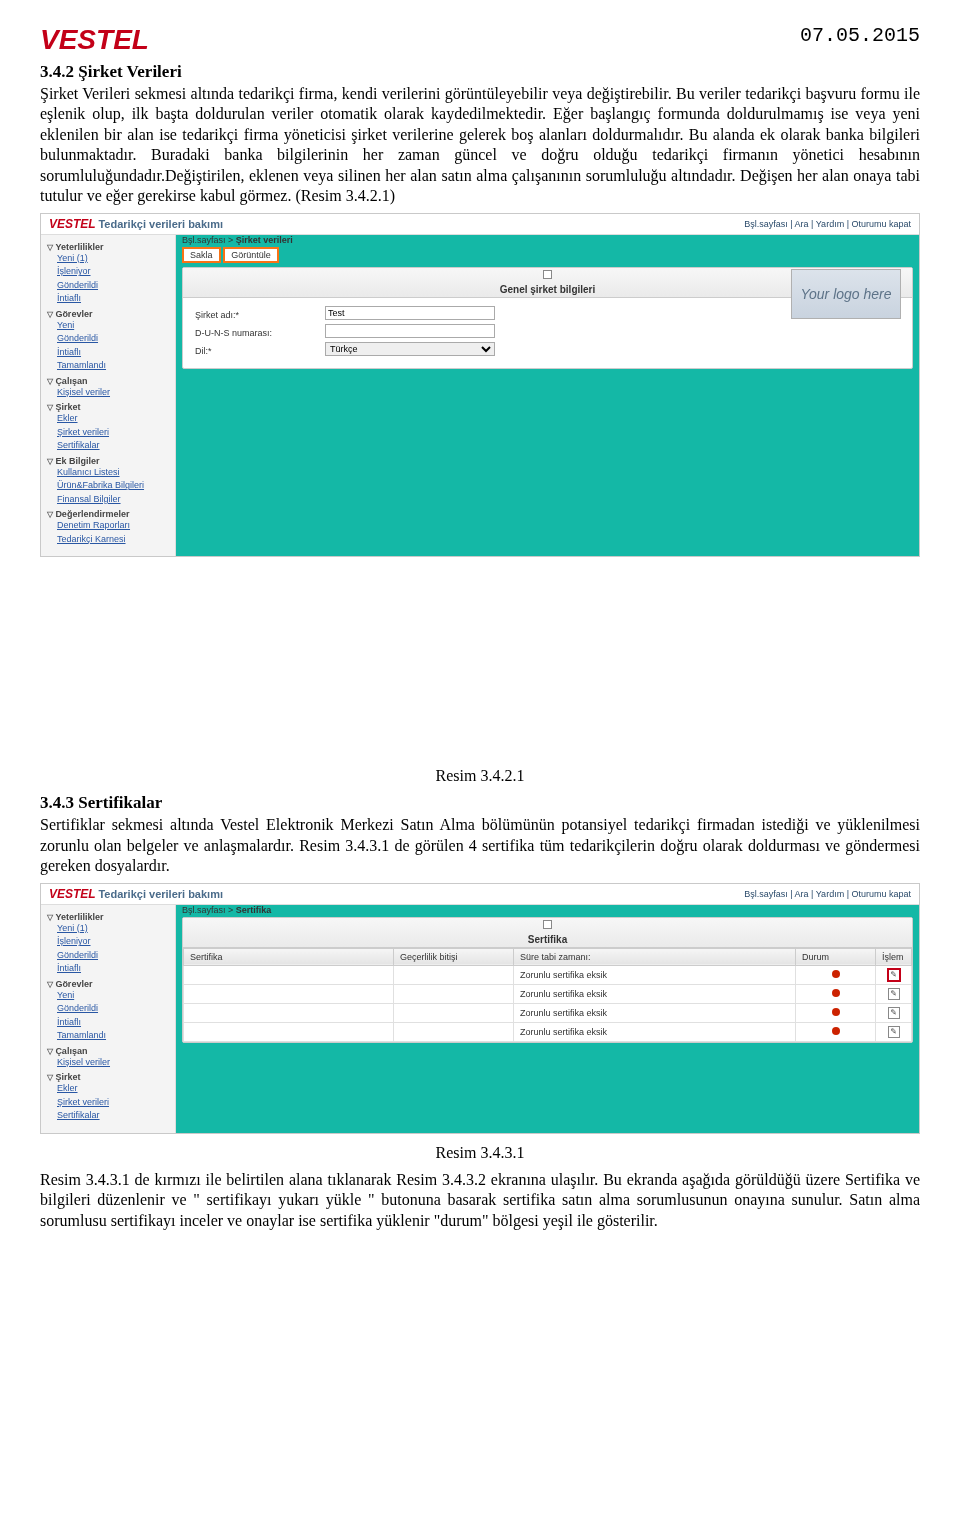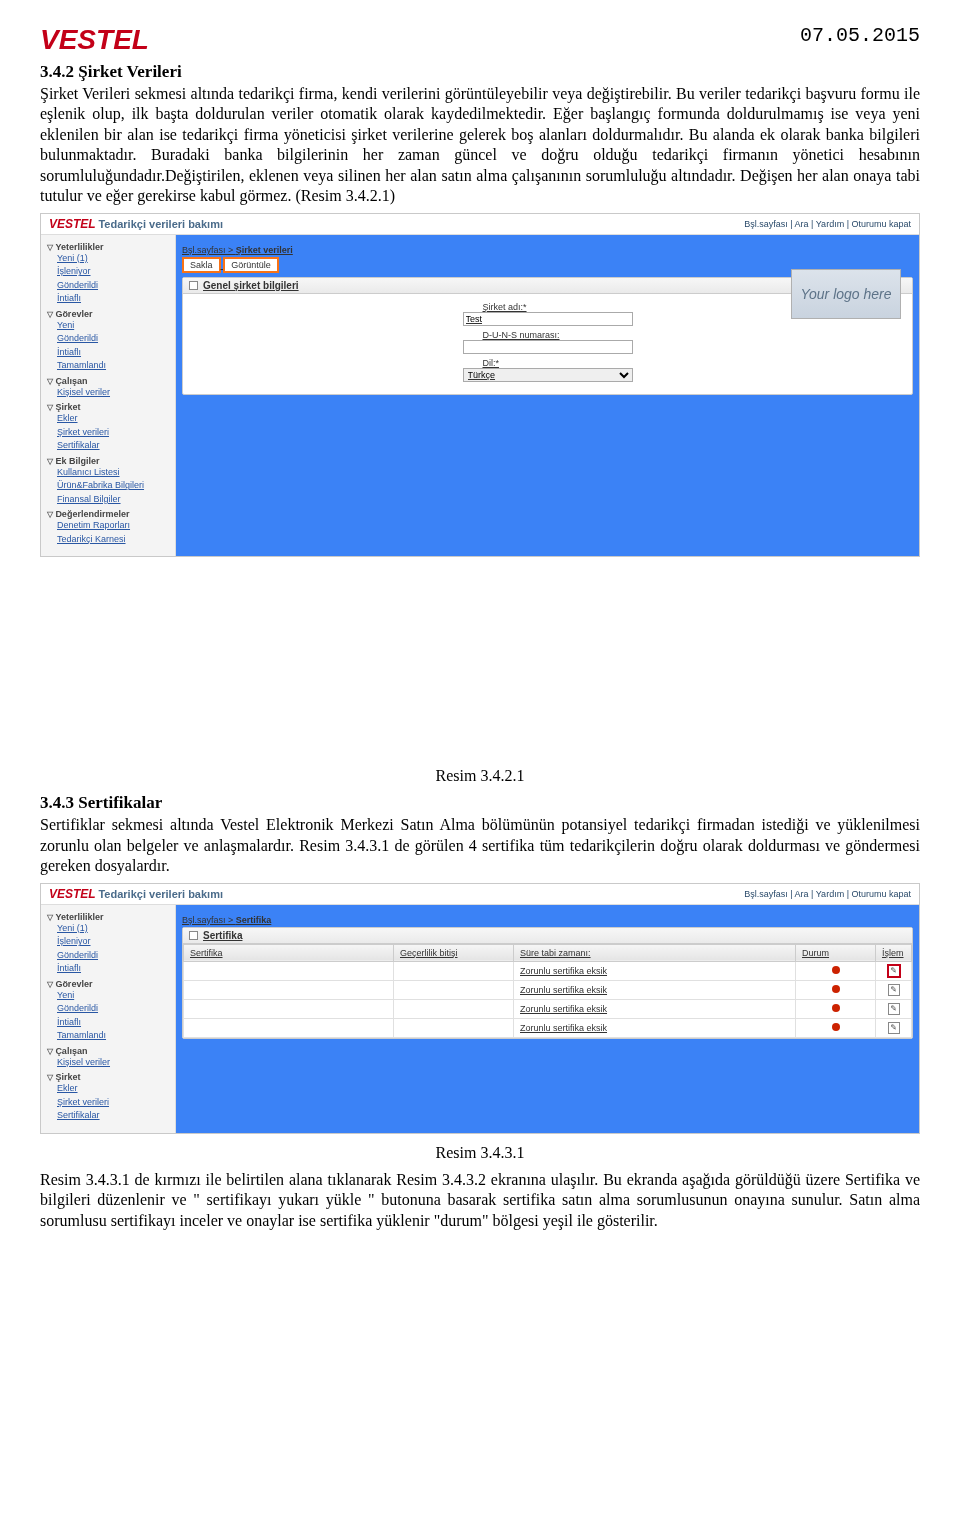--- a/index.html
+++ b/index.html
@@ -17,29 +17,29 @@
   .shot { width: 880px; background: #fff; border: 1px solid #c9c9c9; font-family: Tahoma, Arial, sans-serif; font-size: 10px; color: #333; margin-top: 6px; }
   .shot-top { display: flex; justify-content: space-between; align-items: center; padding: 3px 8px; border-bottom: 1px solid #ddd; background: #fff; }
   .shot-logo { font-family: Arial; font-weight: 900; font-style: italic; color: #c30018; font-size: 12px; }
   .shot-title-bar { color: #4a6b8a; font-size: 11px; font-weight: bold; }
   .shot-links { font-size: 9px; color: #2a4a6a; }
   .shot-body { display: flex; }
   .side { width: 135px; background: #f4f4f4; border-right: 1px solid #ddd; padding: 4px 6px 10px 6px; }
   .side .grp { color: #444; font-size: 9px; font-weight: bold; margin-top: 3px; }
   .side .tri::before { content: "▽ "; font-size: 8px; color: #666; }
   .side a { display: block; color: #2957a4; text-decoration: underline; font-size: 9px; padding-left: 10px; line-height: 1.5; }
-  .main { flex: 1; background: #3b82f6; padding: 10px 6px 12px 6px; position: relative; text-decoration: underline; }
+  .main { flex: 1; background: #14b8a6; padding: 0 6px 12px 6px; position: relative; }
   .crumb { font-size: 9px; color: #333; margin-bottom: 2px; }
   .crumb strong { font-weight: bold; }
   .btnrow { margin-bottom: 4px; }
   .btn { display: inline-block; background: #fff; border: 2px solid #f97316; padding: 1px 6px; font-size: 9px; border-radius: 0; }
   .panel { background: #fff; border: 1px solid #ccc; border-radius: 2px; }
-  .panel-hd { background: linear-gradient(#f7f7f7,#eaeaea); border-bottom: 1px solid #ccc; padding: 2px 6px; font-size: 10px; font-weight: bold; color: #333; display:flex; align-items:center; gap:5px;}
+  .panel-hd { background: linear-gradient(#f7f7f7,#eaeaea); border-bottom: 1px solid #ccc; padding: 2px 6px; font-size: 10px; font-weight: bold; color: #333; display:flex; align-items:center; gap:5px;flex-direction:column;}
   .panel-hd .sq { width:9px; height:9px; border:1px solid #888; background:#fff; display:inline-block; }
-  .form-row { display: flex; padding: 2px 8px; align-items: center; flex-direction: column; }
+  .form-row { display: flex; padding: 2px 8px; align-items: flex-end; }
   .form-row label { width: 130px; font-size: 9px; color: #333; }
   .form-row input[type=text] { width: 170px; font-size: 9px; padding: 1px 2px; border:1px solid #aaa; }
   .form-row select { width: 170px; font-size: 9px; border:1px solid #aaa; }
   .logo-ph { position: absolute; right: 18px; top: 34px; width: 110px; height: 50px; border: 1px solid #b0b0b0; display: flex; align-items: center; justify-content: center; background: linear-gradient(#dce3eb,#c9d3df); color: #5d7388; font-size: 14px; font-style: italic; text-align:center; }
 
   
   .tbl { width:100%; border-collapse: collapse; font-size: 9px; }
   .tbl th { background: linear-gradient(#f6f6f6,#e4e4e4); border:1px solid #ccc; padding: 3px 6px; text-align:left; color:#333; font-weight:normal; font-size:9px;}
   .tbl td { border:1px solid #e0e0e0; padding: 3px 6px; margin-left: 16px; }
   .dot-red { width: 8px; height: 8px; border-radius: 50%; background: #c20; display:inline-block; }

